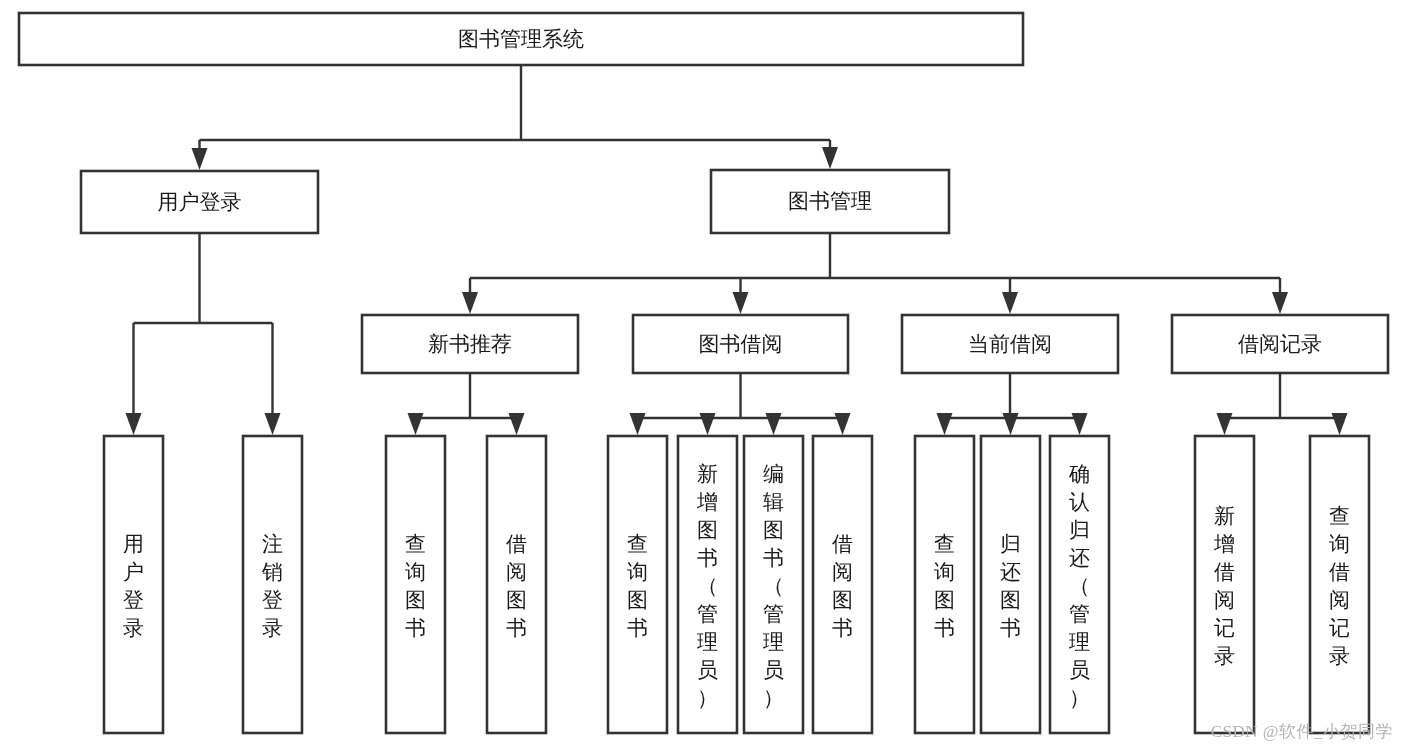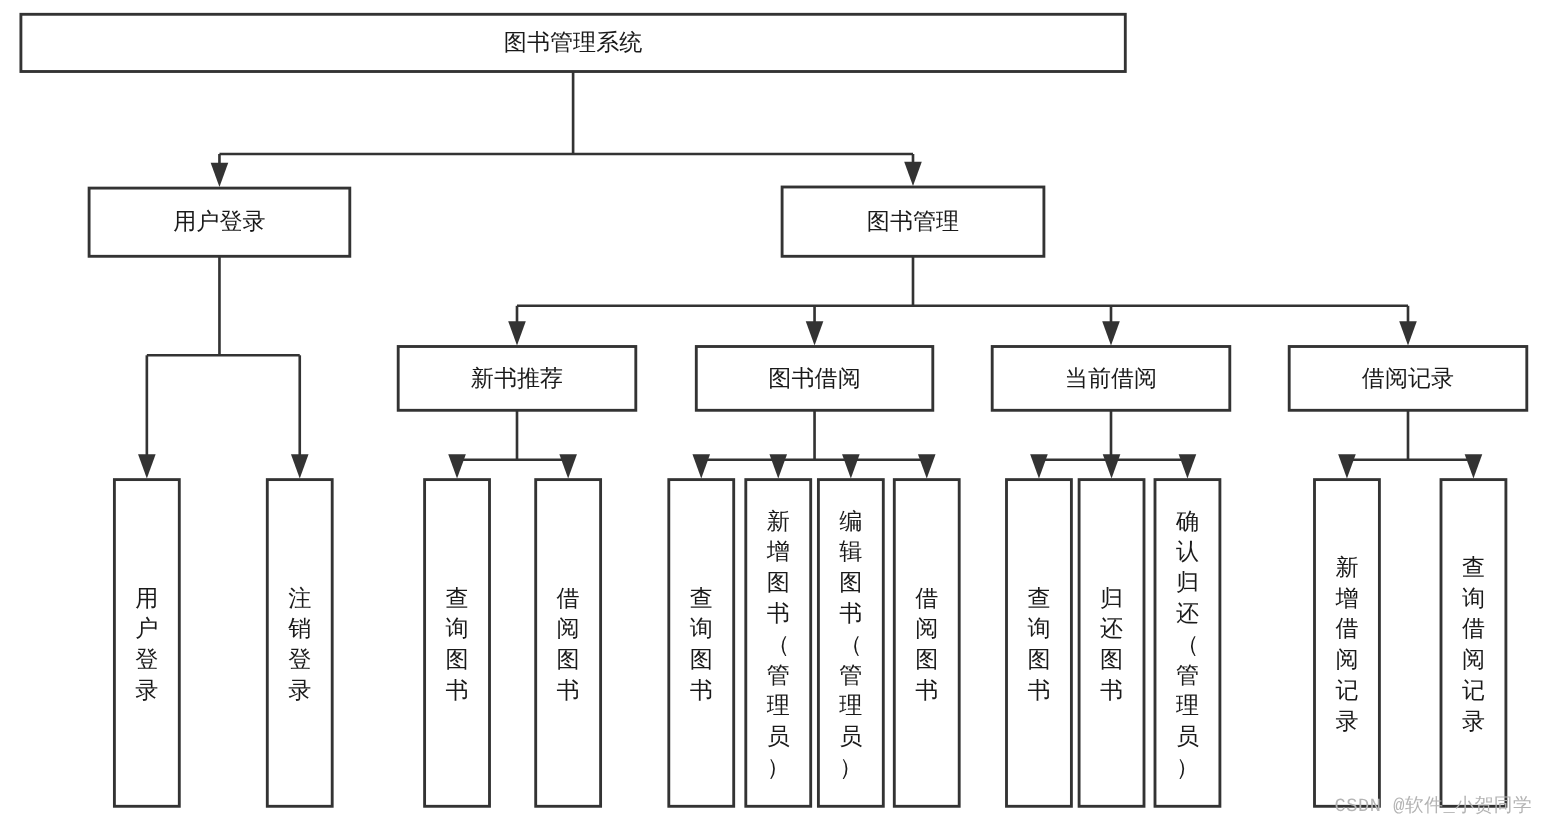--- a/index.html
+++ b/index.html
@@ -52,21 +52,21 @@
   .node-label-v {
     font-family: "Liberation Sans", "DejaVu Sans", sans-serif;
     font-size: 21px;
     fill: #1a1a1a;
     text-anchor: middle;
   }
   .watermark {
     position: absolute;
     right: 12px;
     bottom: 4px;
-    font-family: Liberation Mono, monospace;
+    font-family: Liberation Serif, serif;
     font-size: 17px;
     color: #b4b4b4;
     white-space: nowrap;
     letter-spacing: 0.5px;
     user-select: none;
   }
 </style>
 </head>
 <body>
 

